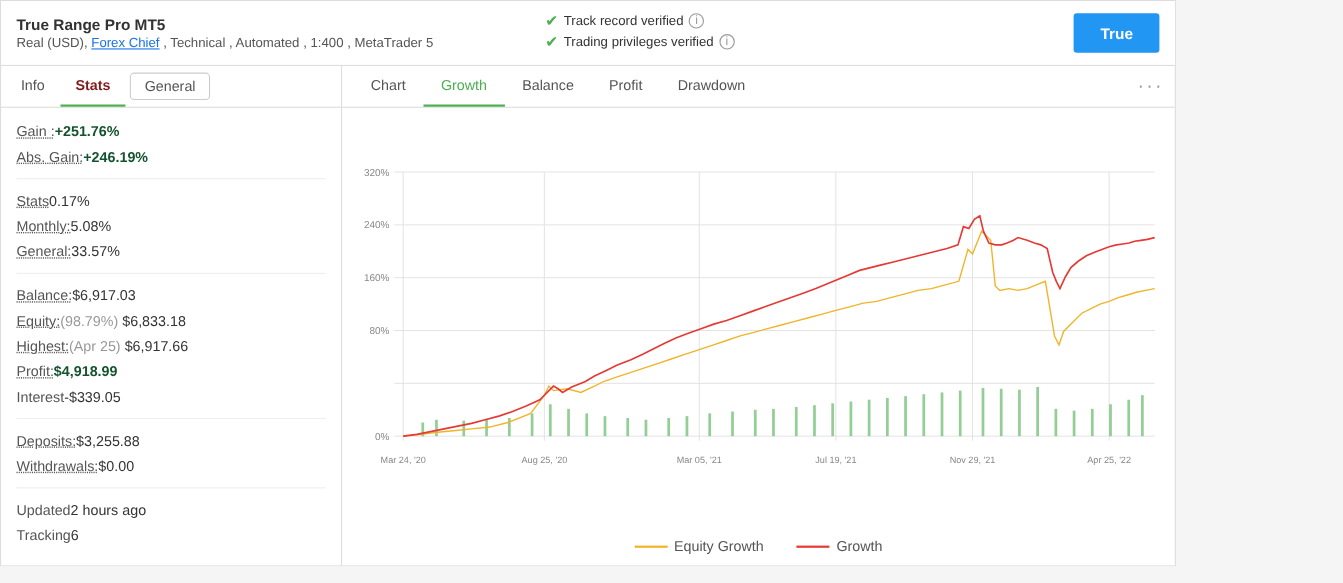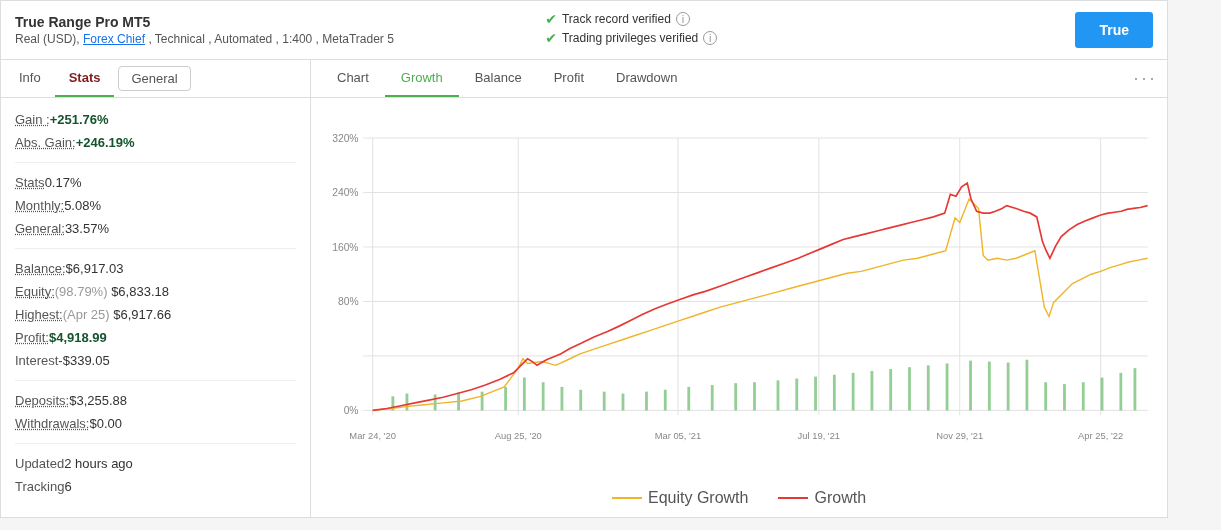--- a/index.html
+++ b/index.html
@@ -1,17 +1,17 @@
 <!DOCTYPE html>
 <html><head>
   <meta charset="utf-8">
   <style>
     * { box-sizing: border-box; margin: 0; padding: 0; }
     body { font-family: Arial, sans-serif; font-size: 13px; background: #f5f5f5; }
-    .container { width: 1168px; background: #fff; border: 1px solid #ddd; }
+    .container { width: 1069px; background: #fff; border: 1px solid #ddd; }
 
     
     .header { display: flex; align-items: center; padding: 10px 14px; border-bottom: 1px solid #ddd; background: #fff; }
     .header-title { flex: 1; }
     .header-title .name { font-weight: bold; font-size: 14px; color: #333; }
     .header-title .sub { font-size: 12px; color: #555; margin-top: 2px; }
     .header-title .sub a { color: #1a73e8; text-decoration: underline; cursor: pointer; }
     .verifications { flex: 1; text-align: center; }
     .verification-item { display: flex; align-items: center; gap: 5px; font-size: 12px; color: #333; margin-bottom: 3px; }
     .check-icon { color: #4caf50; font-size: 14px; }
@@ -40,21 +40,21 @@
     .right-panel { flex: 1; padding: 0; }
     .chart-tabs { display: flex; align-items: center; padding: 0 10px; border-bottom: 1px solid #ddd; }
     .chart-tab { padding: 10px 16px; cursor: pointer; font-size: 13px; color: #555; border-bottom: 2px solid transparent; }
     .chart-tab.active-green { color: #4caf50; border-bottom: 2px solid #4caf50; }
     .chart-more { margin-left: auto; color: #999; cursor: pointer; font-size: 18px; letter-spacing: 2px; }
 
     
     .chart-area { padding: 10px 10px 0 10px; position: relative; }
 
     
-    .chart-legend { display: flex; justify-content: center; gap: 30px; padding: 8px 0 10px; font-size: 16px; color: #555; }
+    .chart-legend { display: flex; justify-content: center; gap: 30px; padding: 8px 0 10px; font-size: 13px; color: #555; }
     .legend-item { display: flex; align-items: center; gap: 6px; }
     .legend-line { width: 30px; height: 2px; }
     .legend-line.yellow { background: #f0b429; }
     .legend-line.red { background: #e53935; }
 
     .left-tabs { display: flex; padding: 0 4px; border-bottom: 1px solid #ddd; }
   </style>
 </head>
 <body>
 

